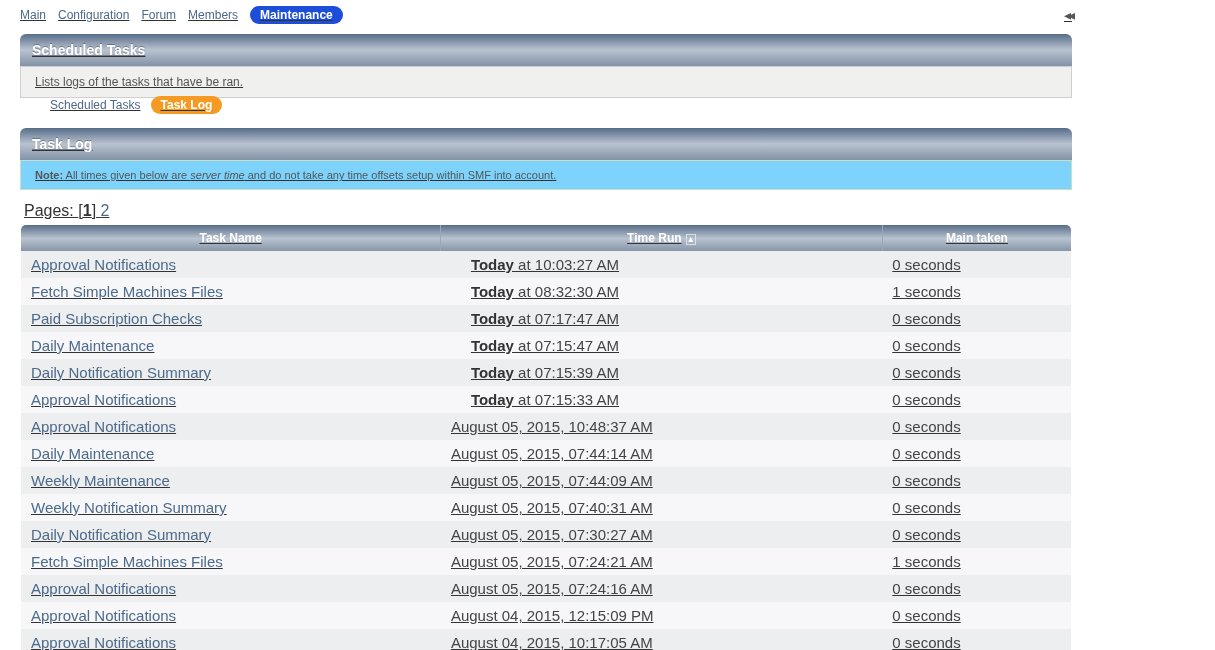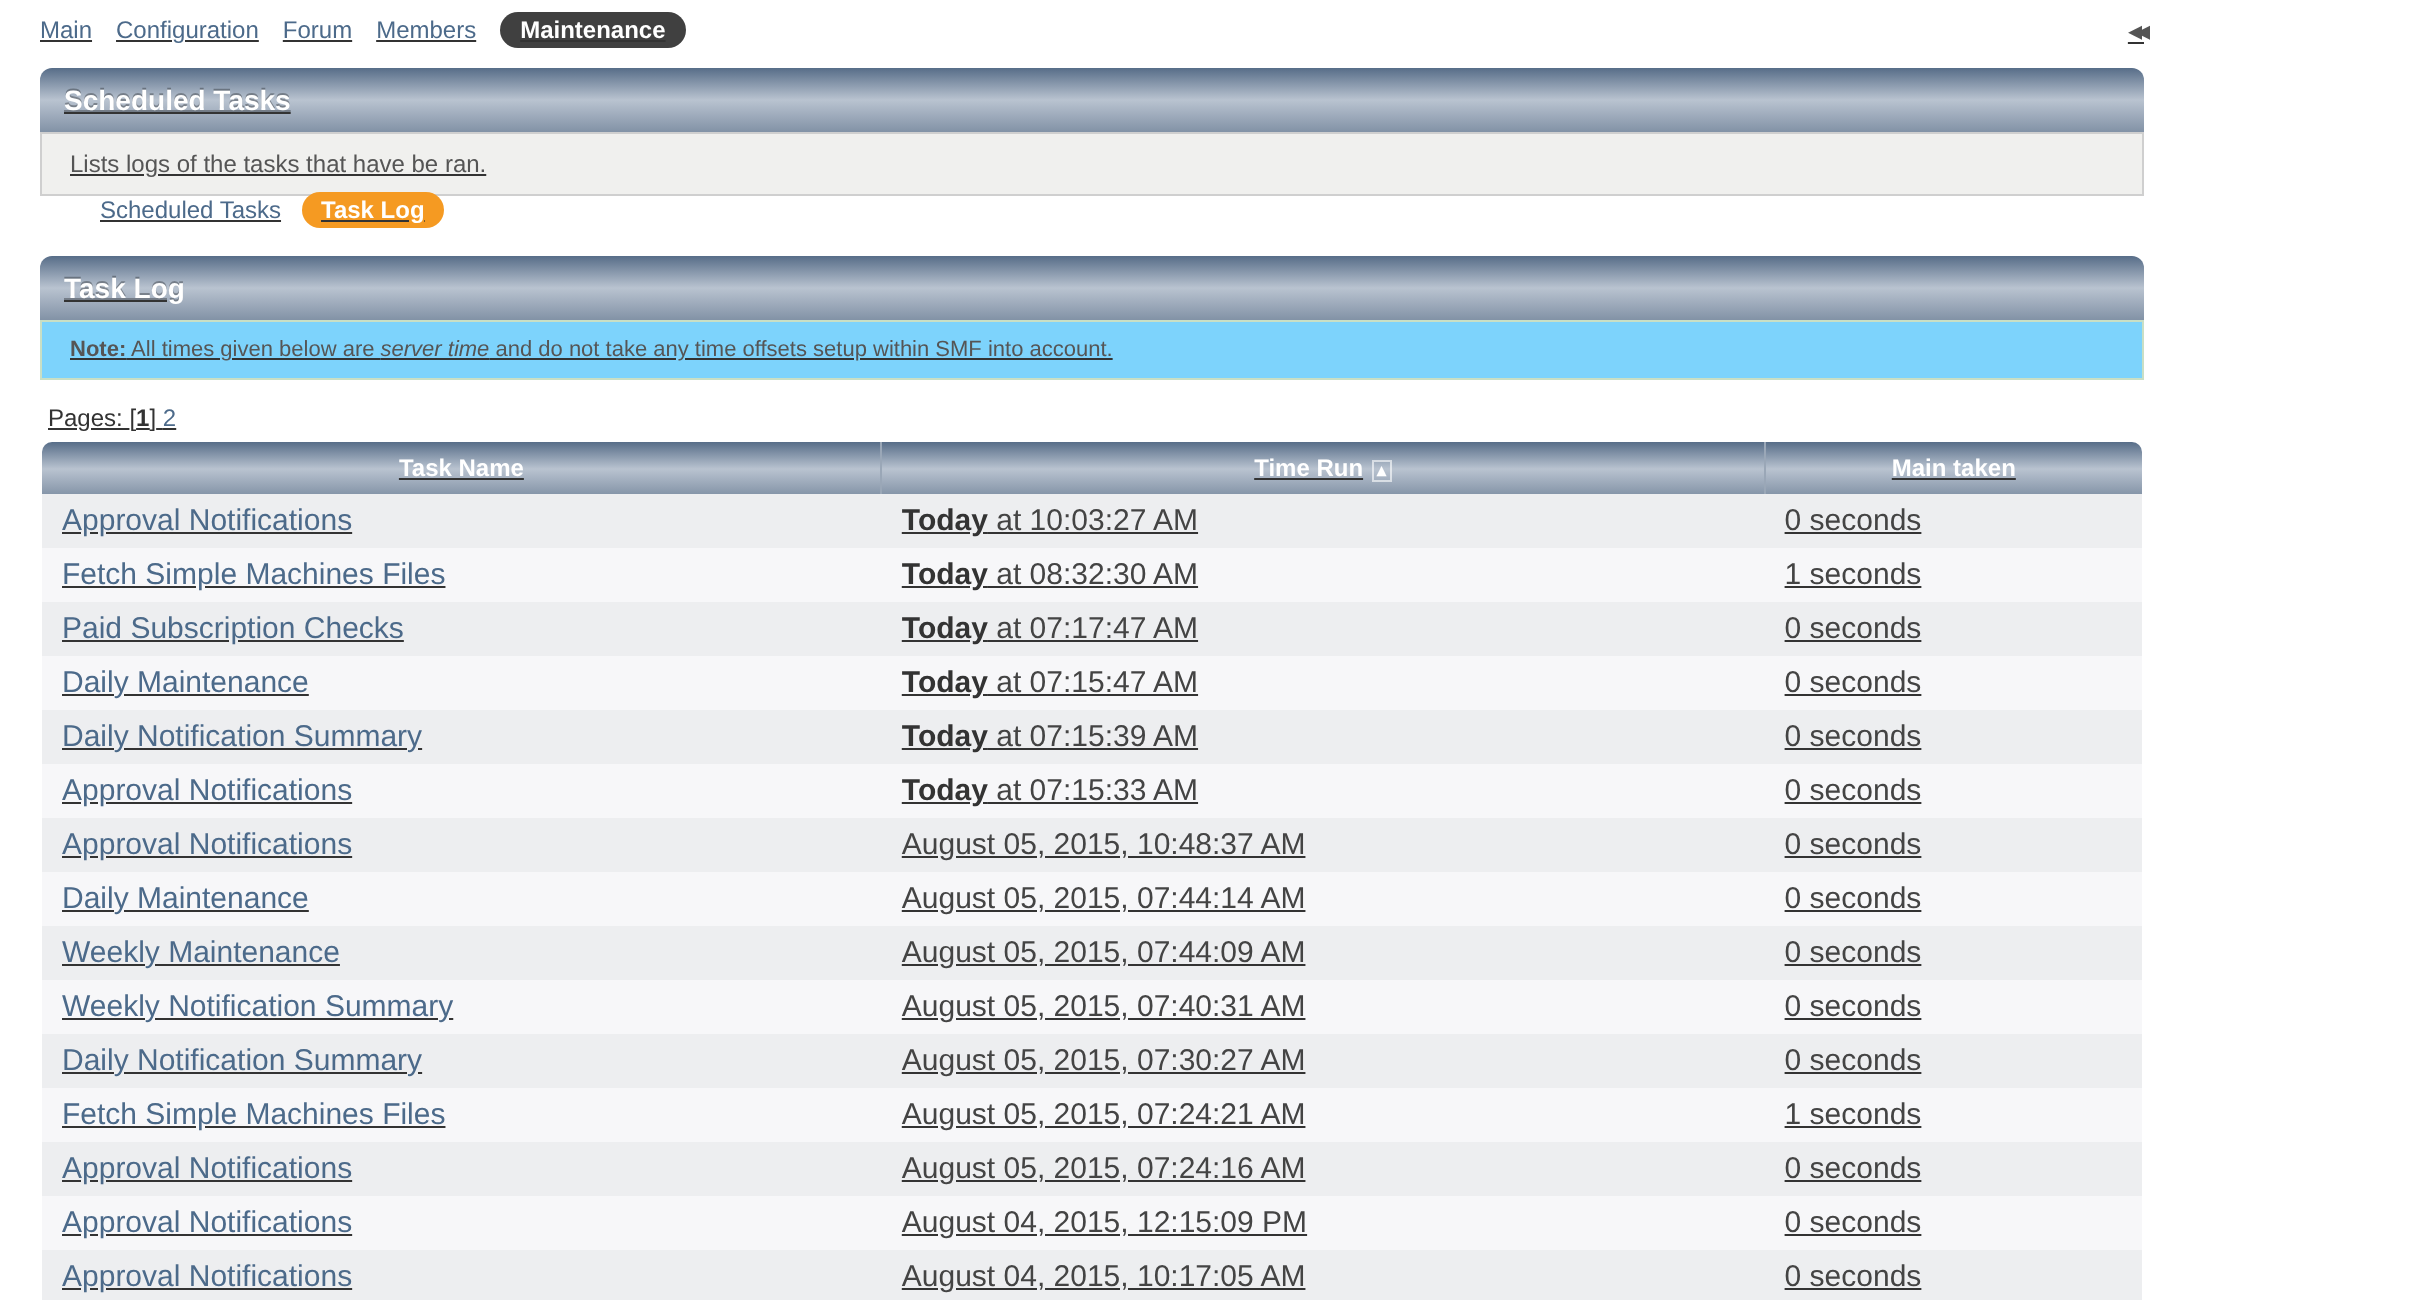--- a/index.html
+++ b/index.html
@@ -9,21 +9,21 @@
     font-size: 12px;
     color: #333;
     background: #fff;
   }
   .page { width: 1092px; padding: 0 20px; text-decoration: underline; }
 
   
   .topmenu { display: flex; align-items: center; padding: 6px 0 10px 0; gap: 12px; }
   .topmenu a { color: #4c6a8a; text-decoration: none; font-size: 12px; cursor: pointer; }
   .topmenu a.active {
-    background: #404040; color: #fff; border-radius: 10px;
+    background: #1d4ed8; color: #fff; border-radius: 10px;
     padding: 2px 10px; font-weight: bold;
   }
   .topmenu .spacer { flex: 1; }
   .topmenu .arrows { color: #555; font-size: 14px; letter-spacing: -3px; }
 
   
   .titlebar {
     background: linear-gradient(#576d88, #b9c3d0 50%, #8292a6);
     border-radius: 6px 6px 0 0;
     padding: 8px 12px;
@@ -51,21 +51,21 @@
     border: 1px solid #c9dfc5;
     background: #7dd3fc;
     padding: 8px 14px;
     margin-bottom: 12px;
     font-size: 11px; color: #555;
   }
   .notebox .bold { font-weight: bold; }
   .notebox .em { font-style: italic; }
 
   
-  .pages { margin: 0 0 4px 4px; font-size: 12px; }
+  .pages { margin: 0 0 4px 4px; font-size: 16px; }
   .pages .cur { font-weight: bold; }
   .pages a { color: #4c6a8a; text-decoration: none; cursor: pointer; }
 
   
   table.tasklog {
     width: 100%;
     border-collapse: collapse;
     border: 1px solid #0f766e;
     border-radius: 6px 6px 0 0;
     overflow: hidden;
@@ -80,21 +80,21 @@
   }
   table.tasklog th:last-child { border-right: none; }
   table.tasklog td {
     padding: 5px 10px;
     font-size: 15px; color: #444;
     border: none;
   }
   table.tasklog tbody tr:nth-child(odd) { background: #edeef0; }
   table.tasklog tbody tr:nth-child(even) { background: #f7f7f9; }
   td.col-name a { color: #4c6a8a; text-decoration: none; cursor: pointer; }
-  td.col-time .today { font-weight: bold; color: #333; }
+  td.col-time .today { font-weight: bold; color: #333; margin-left: 20px; }
   .sort-indicator { display: inline-block; margin-left: 4px; font-size: 9px; border: 1px solid rgba(255,255,255,0.6); padding: 0 2px; line-height: 9px; }
   .col-widths .c1 { width: 40%; }
   .col-widths .c2 { width: 42%; }
   .col-widths .c3 { width: 18%; }
 </style>
 </head>
 <body>
 
 <div class="page">
 

